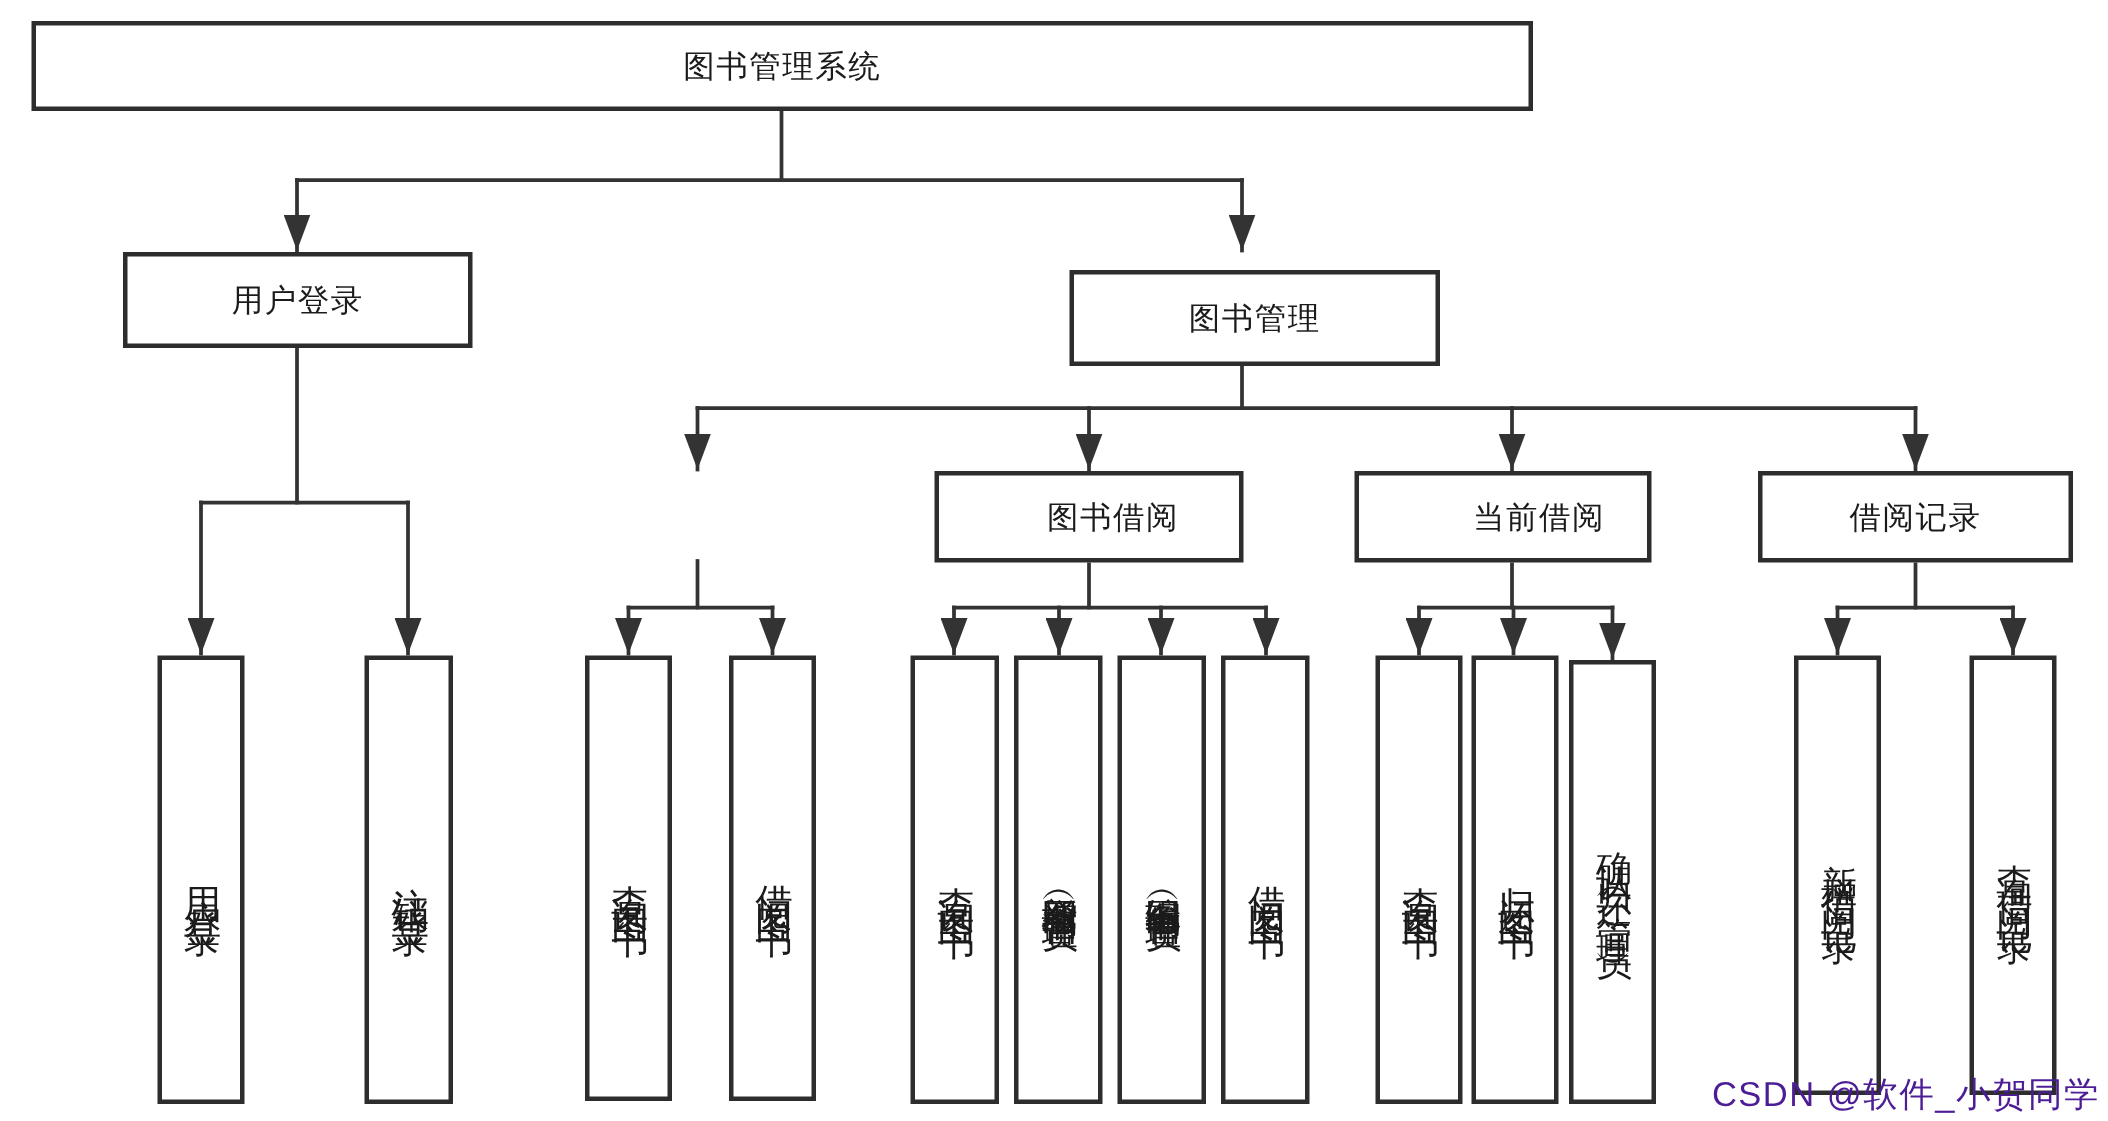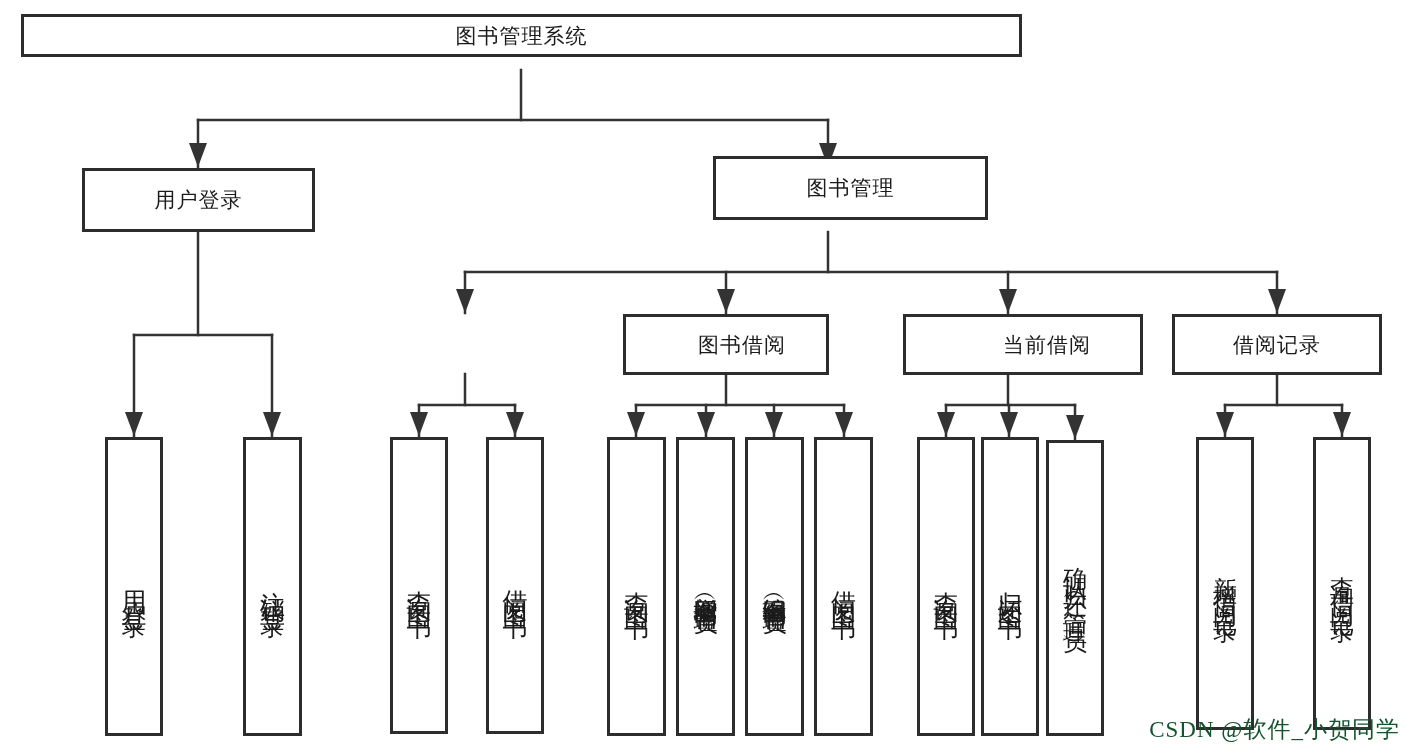--- a/index.html
+++ b/index.html
@@ -19,21 +19,21 @@
     box-sizing:border-box; display:flex; align-items:center; justify-content:center;
   }
   .vnode span {
     writing-mode:vertical-rl; text-orientation:mixed;
     font-size:25px; color:#1b1b1b; letter-spacing:8px; line-height:1;
   }
   .vnode.dense span { font-size:24px; letter-spacing:2px; }
   .vnode.mid span   { font-size:24px; letter-spacing:9px; }
   .watermark {
     position:absolute; right:5px; bottom:2px; z-index:5;
-    font-size:23px; color:#14532d; letter-spacing:1px; white-space:nowrap;font-family:Liberation Serif, serif;
+    font-size:23px; color:#4c1d95; letter-spacing:1px; white-space:nowrap;
   }
 </style>
 </head>
 <body>
 
 <div class="canvas">
 
   <svg class="wires" width="1405" height="747" viewBox="0 0 1405 747" xmlns="http://www.w3.org/2000/svg">
     <defs>
       <marker id="arrow" markerUnits="userSpaceOnUse" markerWidth="24" markerHeight="18" refX="24" refY="9" orient="auto" viewBox="0 0 24 18">
@@ -75,35 +75,35 @@
     <line x1="946" y1="405" x2="946" y2="436" marker-end="url(#arrow)"></line>
     <line x1="1009" y1="405" x2="1009" y2="436" marker-end="url(#arrow)"></line>
     <line x1="1075" y1="405" x2="1075" y2="439" marker-end="url(#arrow)"></line>
 
     <line x1="1277" y1="374" x2="1277" y2="405"></line>
     <line x1="1225" y1="405" x2="1342" y2="405"></line>
     <line x1="1225" y1="405" x2="1225" y2="436" marker-end="url(#arrow)"></line>
     <line x1="1342" y1="405" x2="1342" y2="436" marker-end="url(#arrow)"></line>
   </svg>
 
-  <div class="hnode" style="left:21px; top:14px; width:1001px; height:43px;">
+  <div class="hnode" style="left:21px; top:14px; width:1001px; height:60px;">
     <span>图书管理系统</span>
   </div>
 
   <div class="hnode" style="left:82px; top:168px; width:233px; height:64px;">
     <span>用户登录</span>
   </div>
-  <div class="hnode" style="left:713px; top:156px; width:275px; height:64px;">
+  <div class="hnode" style="left:713px; top:180px; width:247px; height:64px;">
     <span>图书管理</span>
   </div>
 
   <div class="hnode" style="left:623px; top:314px; width:206px; height:61px;padding-left:32px;">
     <span>图书借阅</span>
   </div>
-  <div class="hnode" style="left:903px; top:314px; width:240px; height:61px;padding-left:48px;">
+  <div class="hnode" style="left:903px; top:314px; width:198px; height:61px;padding-left:48px;">
     <span>当前借阅</span>
   </div>
   <div class="hnode" style="left:1172px; top:314px; width:210px; height:61px;">
     <span>借阅记录</span>
   </div>
 
   <div class="vnode" style="left:105px; top:437px; width:58px; height:299px;">
     <span>用户登录</span>
   </div>
   <div class="vnode" style="left:243px; top:437px; width:59px; height:299px;">

